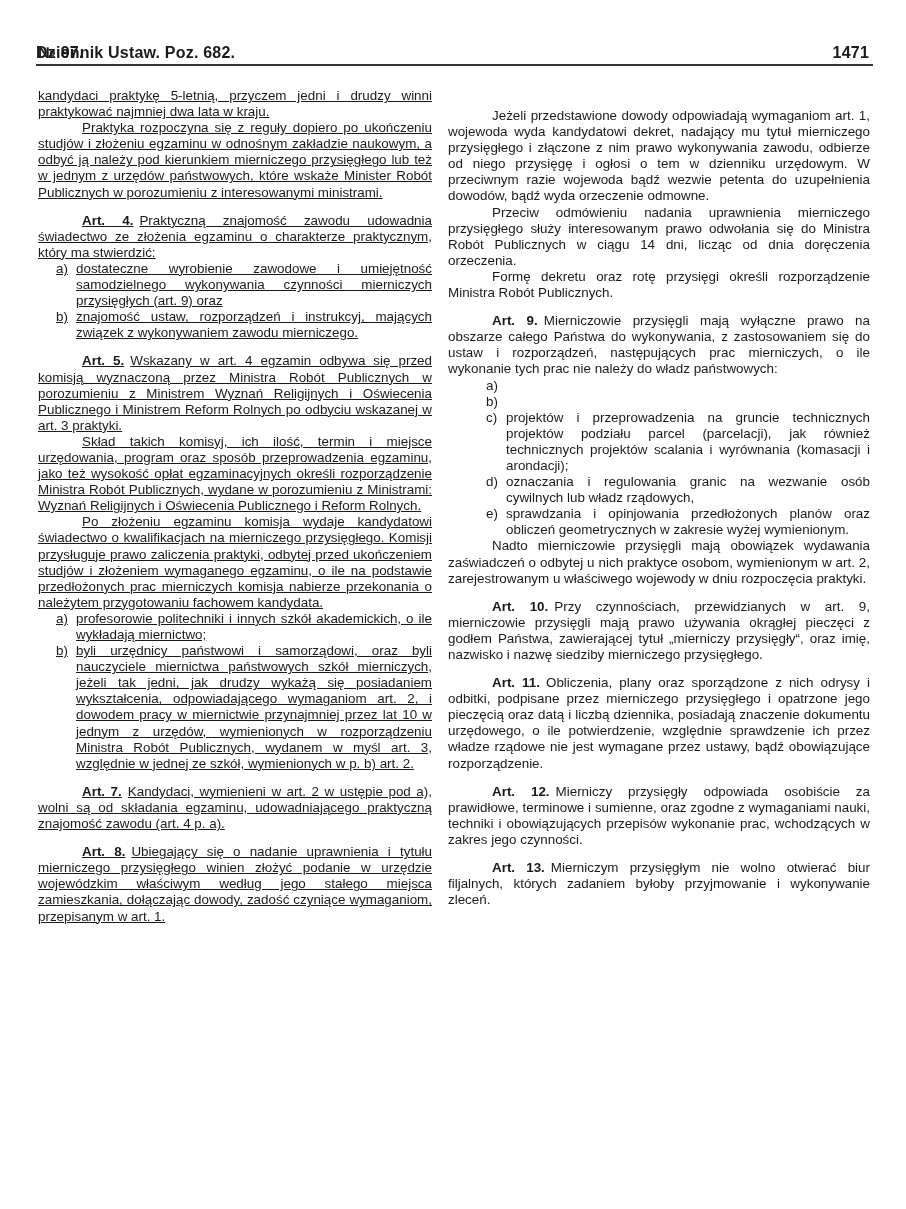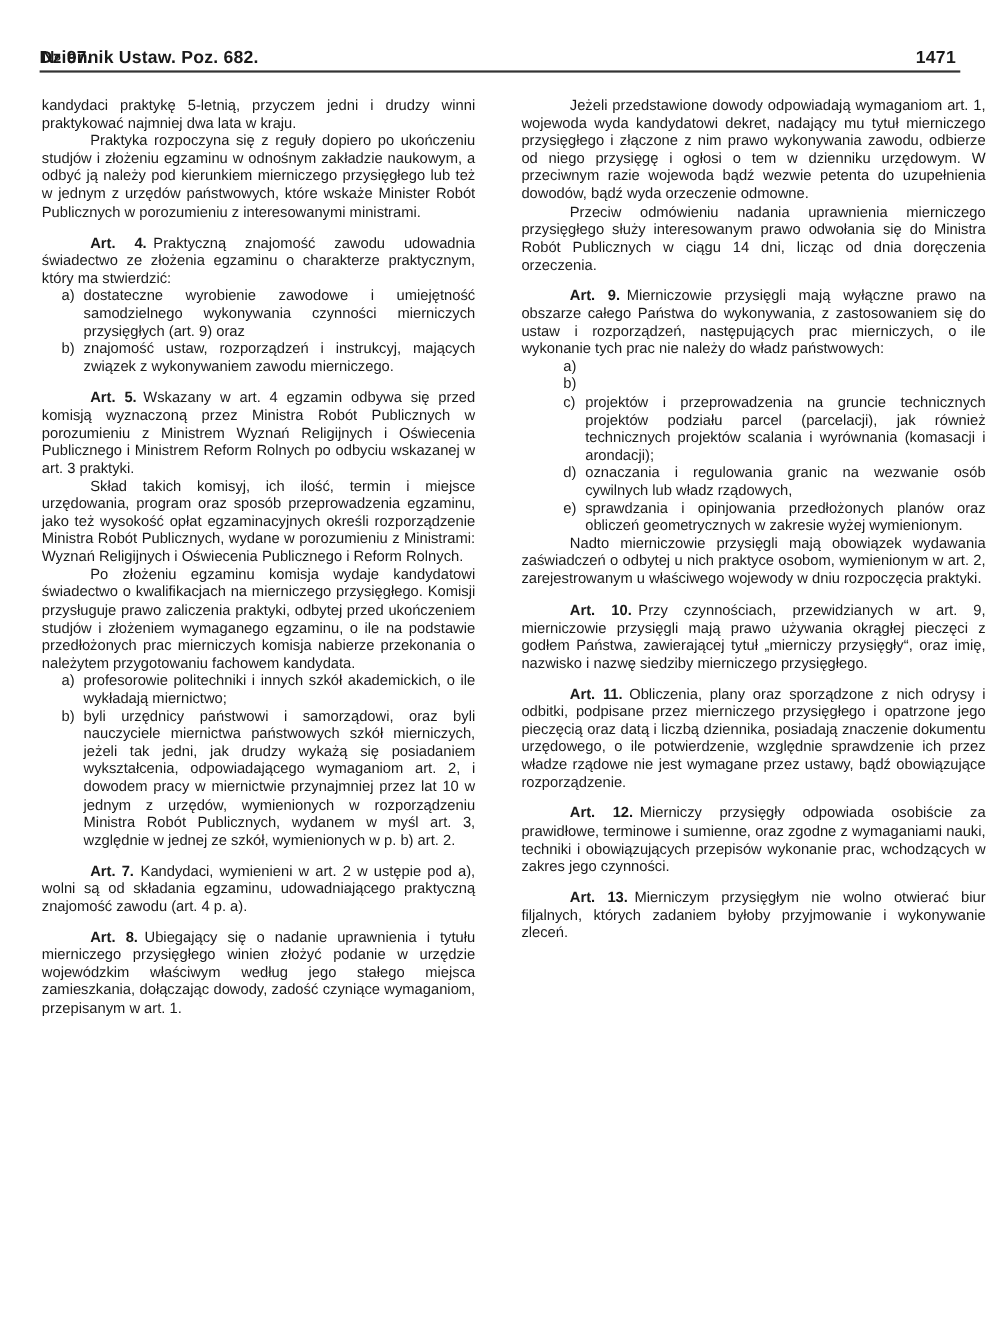--- a/index.html
+++ b/index.html
@@ -5,22 +5,22 @@
   html, body { margin:0; padding:0; background:#fff; }
   body { width:906px; height:1209px; position:relative; overflow:hidden;
          font-family:"Liberation Sans", "DejaVu Sans", sans-serif; color:#1a1a1a; }
   .header { position:absolute; left:36px; right:33px; top:26px; height:26px;
             border-bottom:2px solid #333;margin-top:12px; }
   .header span { position:absolute; top:6px; font-size:16px; font-weight:bold; letter-spacing:0.2px; }
   .h-left { left:2px; }
   .h-center { left:0; right:0; }
   .h-right { right:4px; }
   .col { position:absolute; top:88px; font-size:13.4px; line-height:16.1px; text-align:justify; }
-  .col-left { left:38px; width:394px; }
-  .col-right { left:474px; width:422px; }
+  .col-left { left:38px; width:394px;text-decoration:underline; }
+  .col-right { left:448px; width:422px;margin-top:20px; }
   p { margin:0; }
   .ind { text-indent:44px; }
   .art { margin-top:12px; text-indent:44px; }
   .art-label { font-weight:bold; margin-right:6px; }
   .item { display:flex; padding-left:18px; }
   .col-right .item { padding-left:38px; }
   .item .mark { width:20px; flex:none; text-align:left; }
   .item .txt { flex:1; text-align:justify; }
 </style>
 </head>
@@ -60,20 +60,21 @@
     </div>
 
   <p class="art"><span class="art-label">Art. 7.</span><span>Kandydaci, wymienieni w art. 2 w ustępie pod a), wolni są od składania egzaminu, udowadniającego praktyczną znajomość zawodu (art. 4 p. a).</span></p>
 
   <p class="art"><span class="art-label">Art. 8.</span><span>Ubiegający się o nadanie uprawnienia i tytułu mierniczego przysięgłego winien złożyć podanie w urzędzie wojewódzkim właściwym według jego stałego miejsca zamieszkania, dołączając dowody, zadość czyniące wymaganiom, przepisanym w art. 1.</span></p>
 </div>
 
 <div class="col col-right">
   <p class="ind">Jeżeli przedstawione dowody odpowiadają wymaganiom art. 1, wojewoda wyda kandydatowi dekret, nadający mu tytuł mierniczego przysięgłego i złączone z nim prawo wykonywania zawodu, odbierze od niego przysięgę i ogłosi o tem w dzienniku urzędowym. W przeciwnym razie wojewoda bądź wezwie petenta do uzupełnienia dowodów, bądź wyda orzeczenie odmowne.</p>
   <p class="ind">Przeciw odmówieniu nadania uprawnienia mierniczego przysięgłego służy interesowanym prawo odwołania się do Ministra Robót Publicznych w ciągu 14 dni, licząc od dnia doręczenia orzeczenia.</p>
+  <p class="ind">Formę dekretu oraz rotę przysięgi określi rozporządzenie Ministra Robót Publicznych.</p>
 
   <p class="art"><span class="art-label">Art. 9.</span><span>Mierniczowie przysięgli mają wyłączne prawo na obszarze całego Państwa do wykonywania, z zastosowaniem się do ustaw i rozporządzeń, następujących prac mierniczych, o ile wykonanie tych prac nie należy do władz państwowych:</span></p>
   <div class="item">
       <span class="mark">a)</span>
     </div>
   <div class="item">
       <span class="mark">b)</span>
     </div>
   <div class="item">
       <span class="mark">c)</span>

